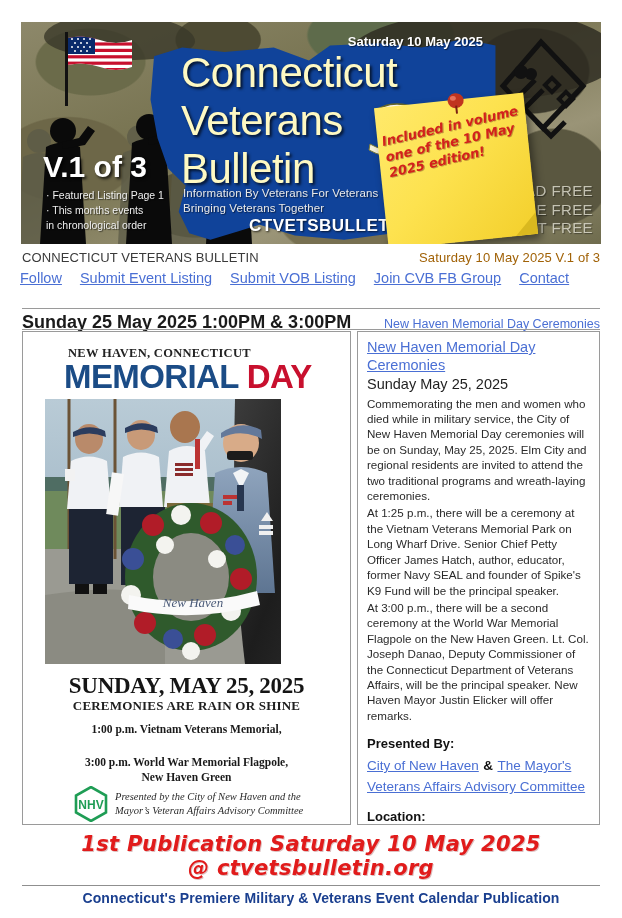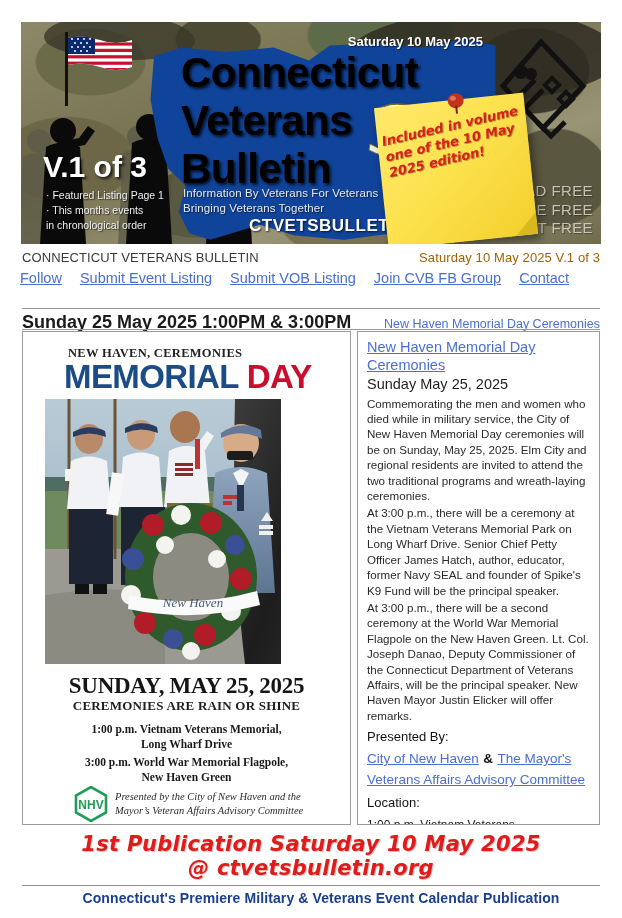--- a/index.html
+++ b/index.html
@@ -67,21 +67,21 @@
   }
 
   .mh-date {
     position:absolute; right:118px; top:12px;
     color:#ffffff; font-size:13px; font-weight:bold;
     text-shadow:1px 1px 1px rgba(0,0,0,.55);
     white-space:nowrap;
   }
   .mh-t1, .mh-t2, .mh-t3 {
     position:absolute; left:160px;
-    color:#000000; font-weight:bold; font-size:42px; line-height:1;
+    color:#fef9c3; font-weight:normal; font-size:42px; line-height:1;
     letter-spacing:-0.5px;
     text-shadow: 2px 2px 3px rgba(0,0,0,.75);
   }
   .mh-t1 { top:30px; }
   .mh-t2 { top:78px; }
   .mh-t3 { top:126px; }
   .mh-sub1, .mh-sub2 {
     position:absolute; left:162px;
     color:#e9e9e9; font-size:11.5px; letter-spacing:.1px;
     text-shadow:1px 1px 1px rgba(0,0,0,.5);
@@ -242,21 +242,21 @@
     color:#4a6fd4; font-size:14.5px; text-decoration:underline;
     line-height:1.25; cursor:pointer;
   }
   .d-sub {
     font-size:14.5px; color:#1f1f1f; margin-top:2px; line-height:1.2;
   }
   .d-para {
     font-size:11.6px; color:#2a2a2a; line-height:1.33; margin-top:2px;
   }
   .d-h {
-    font-size:13px; font-weight:normal; color:#111; margin-top:6px; line-height:1.3;
+    font-size:13px; font-weight:bold; color:#111; margin-top:13px; line-height:1.3;
   }
   .d-present { margin-top:1px; line-height:1.32; }
   .d-present a {
     color:#4a6fd4; font-size:13.5px; text-decoration:underline; cursor:pointer;
   }
   .d-present span.amp { font-size:13.5px; font-weight:bold; color:#111; }
   .d-loc {
     font-size:12px; color:#1f1f1f; line-height:1.25; margin-top:6px;
   }
 
@@ -452,21 +452,21 @@
 <div class="rule-top"></div>
 <div class="listing-head">
   <div class="lh-left">Sunday 25 May 2025  1:00PM &amp; 3:00PM</div>
   <div class="lh-right">
     <a>New Haven Memorial Day Ceremonies</a>
   </div>
 </div>
 <div class="rule-bottom"></div>
 
 <div class="poster-box">
-  <div class="poster-kicker">NEW HAVEN, CEREMONIES</div>
+  <div class="poster-kicker">NEW HAVEN, CONNECTICUT</div>
   <div class="poster-title">
     <span class="blue">MEMORIAL</span>
     <span class="red">DAY</span>
   </div>
 
   <div class="photo">
     <svg width="292" height="265" viewBox="0 0 292 265" preserveAspectRatio="none">
       <defs>
         <linearGradient id="sky" x1="0" y1="0" x2="0" y2="1">
           <stop offset="0%" stop-color="#b9cbd6"></stop>
@@ -582,21 +582,20 @@
         <path d="M84 196 q64 14 128 -4 l3 14 q-66 18 -132 4 z" fill="#fafafa"></path>
         <text x="148" y="208" font-size="13" fill="#4a5a78" text-anchor="middle" font-style="italic" font-family="'Liberation Serif',serif">New Haven</text>
       </g>
     </svg>
   </div>
 
   <div class="poster-date">SUNDAY, MAY 25, 2025</div>
   <div class="poster-rain">CEREMONIES ARE RAIN OR SHINE</div>
   <div class="poster-t1">
     <div>1:00 p.m. Vietnam Veterans Memorial,</div>
-    <div>Long Wharf Drive</div>
   </div>
   <div class="poster-t2">
     <div>3:00 p.m. World War Memorial Flagpole,</div>
     <div>New Haven Green</div>
   </div>
 
   <div class="nhv-logo">
     <svg viewBox="0 0 36 36">
       <polygon points="18,1 33,9.5 33,26.5 18,35 3,26.5 3,9.5" fill="none" stroke="#1f9d55" stroke-width="2.6"></polygon>
       <text x="18" y="23" font-size="12" font-weight="bold" text-anchor="middle" fill="#1f9d55" font-family="'Liberation Sans',sans-serif">NHV</text>
@@ -607,21 +606,21 @@
     <div>Mayor’s Veteran Affairs Advisory Committee</div>
   </div>
 </div>
 
 <div class="detail-box">
   <div class="d-title">
     <a>New Haven Memorial Day Ceremonies</a>
   </div>
   <div class="d-sub">Sunday May 25, 2025</div>
   <div class="d-para">Commemorating the men and women who died while in military service, the City of New Haven Memorial Day ceremonies will be on Sunday, May 25, 2025. Elm City and regional residents are invited to attend the two traditional programs and wreath-laying ceremonies.</div>
-  <div class="d-para">At 3:00 p.m., there will be a ceremony at the Vietnam Veterans Memorial Park on Long Wharf Drive. Senior Chief Petty Officer James Hatch, author, educator, former Navy SEAL and founder of Spike's K9 Fund will be the principal speaker.</div>
+  <div class="d-para">At 1:25 p.m., there will be a ceremony at the Vietnam Veterans Memorial Park on Long Wharf Drive. Senior Chief Petty Officer James Hatch, author, educator, former Navy SEAL and founder of Spike's K9 Fund will be the principal speaker.</div>
   <div class="d-para">At 3:00 p.m., there will be a second ceremony at the World War Memorial Flagpole on the New Haven Green. Lt. Col. Joseph Danao, Deputy Commissioner of the Connecticut Department of Veterans Affairs, will be the principal speaker. New Haven Mayor Justin Elicker will offer remarks.</div>
   <div class="d-h">Presented By:</div>
   <div class="d-present">
     <a>City of New Haven</a>
     <span class="amp">&amp;</span>
     <a>The Mayor's Veterans Affairs Advisory Committee</a>
   </div>
   <div class="d-h">Location:</div>
   <div class="d-loc">
     <div>1:00 p.m. Vietnam Veterans</div>

